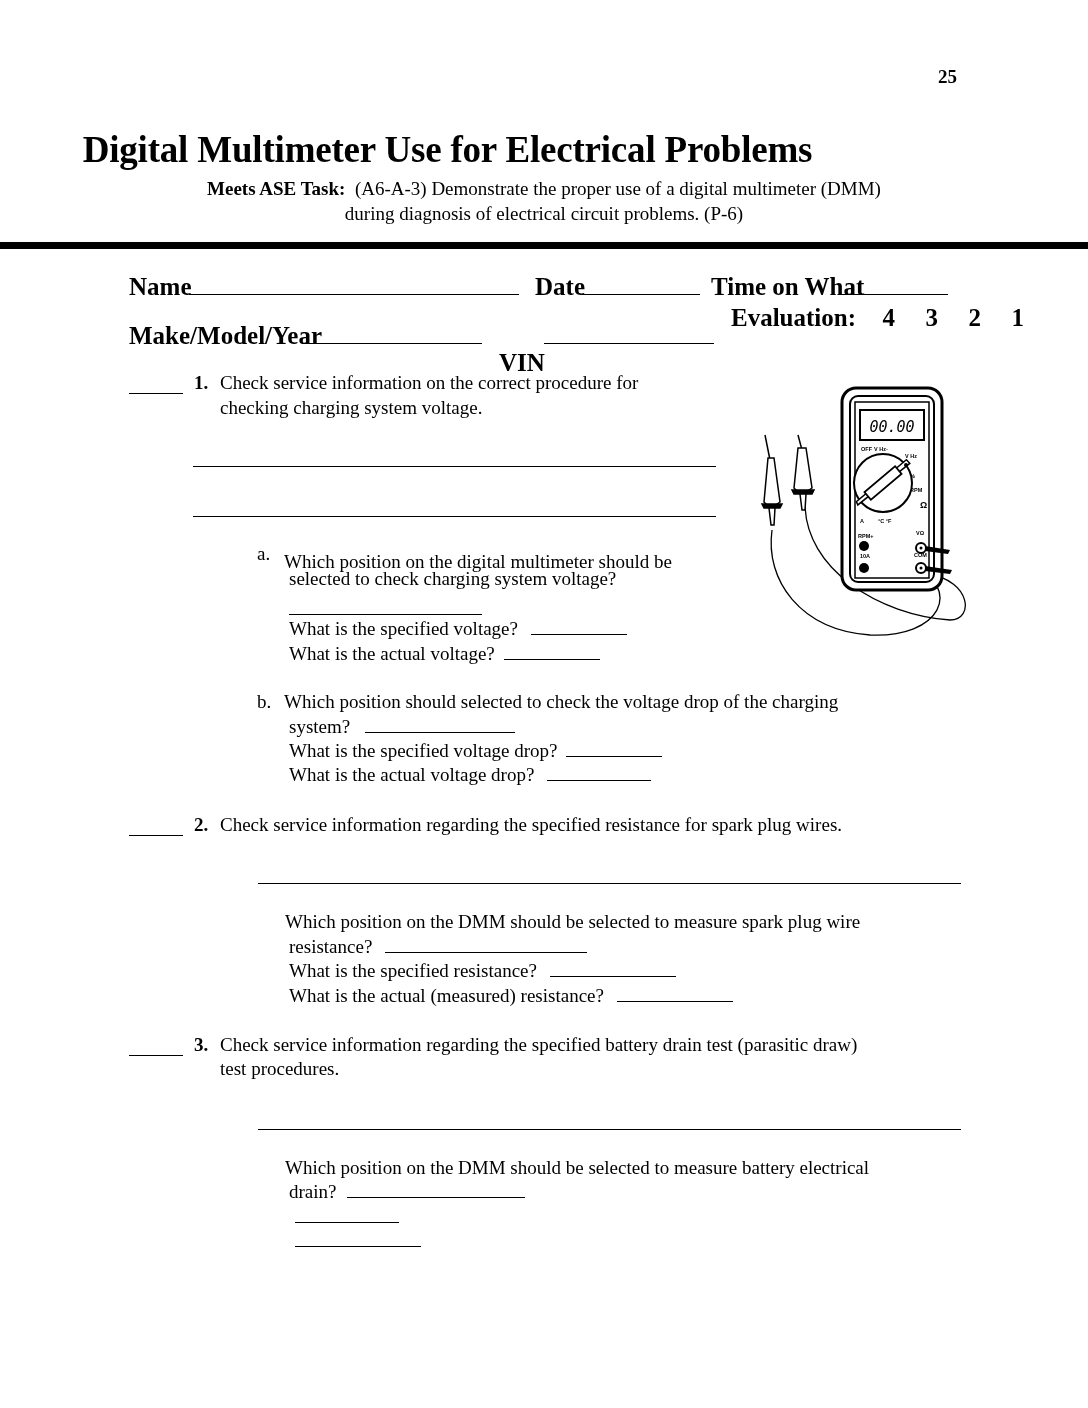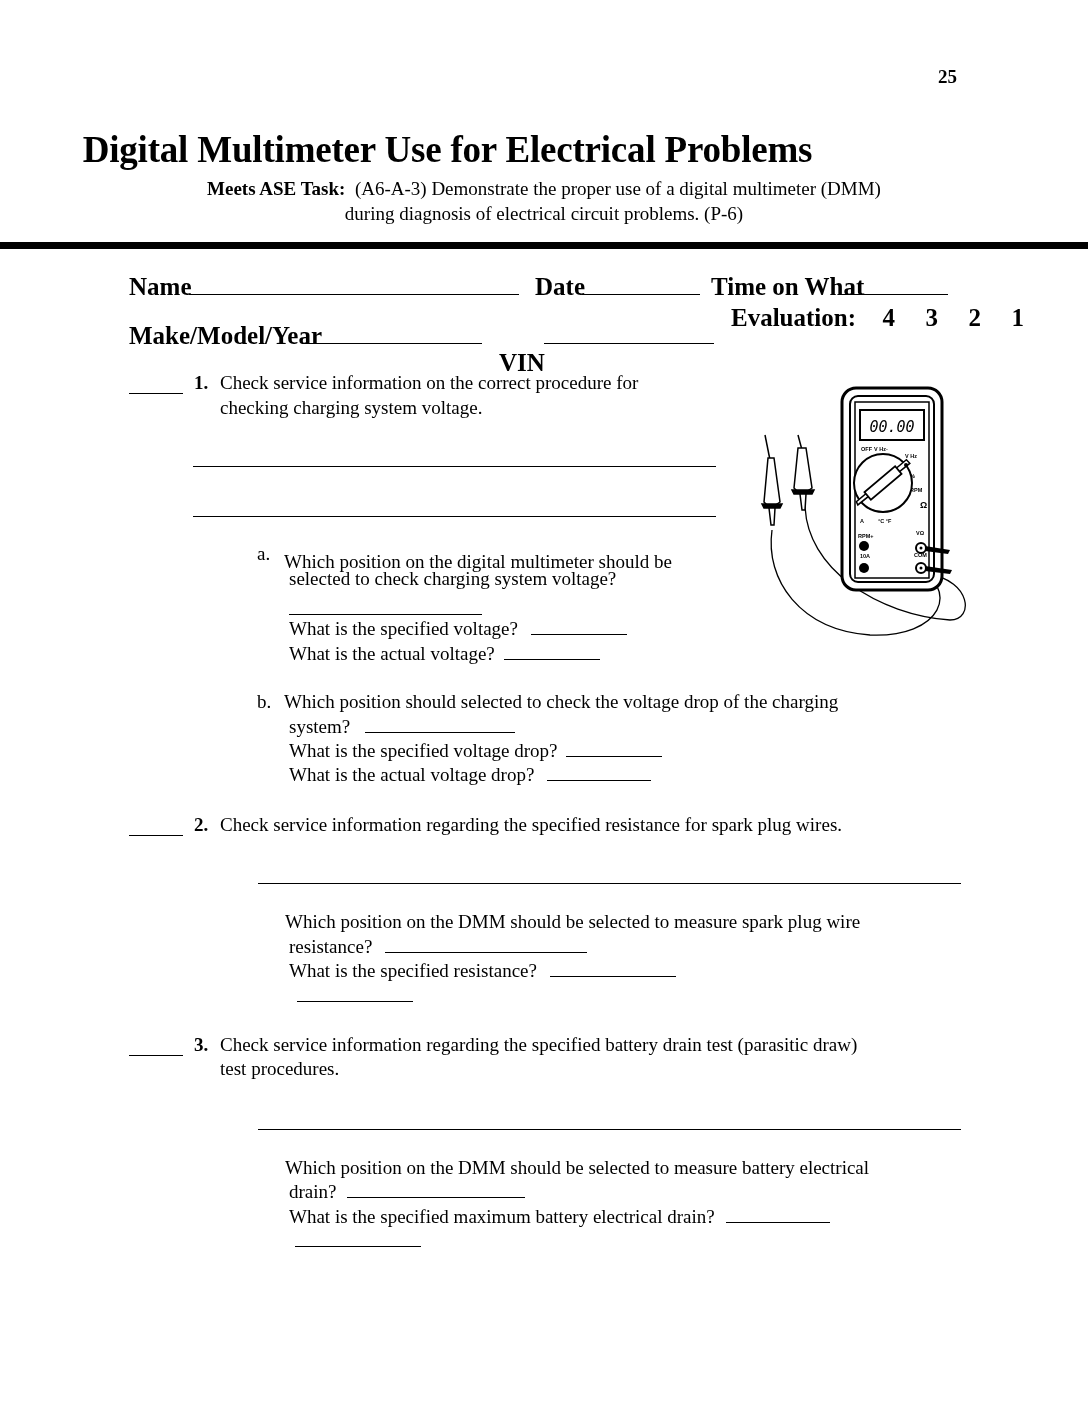--- a/index.html
+++ b/index.html
@@ -161,32 +161,32 @@
 <div class="abs text" style="left:285px; top:910px;">Which position on the DMM should be selected to measure spark plug wire</div>
 <div class="abs text" style="left:289px; top:935px;">
   <span>resistance?</span>
   <span class="blank" style="width:202px; margin-left:8px;"></span>
 </div>
 <div class="abs text" style="left:289px; top:959px;">
   <span>What is the specified resistance?</span>
   <span class="blank" style="width:126px; margin-left:8px;"></span>
 </div>
 <div class="abs text" style="left:289px; top:984px;">
+  <span>What is the actual (measured) resistance?</span>
   <span class="blank" style="width:116px; margin-left:8px;"></span>
 </div>
 
 <div class="abs score-blank" style="left:129px; top:1039px;"></div>
 <div class="abs text num" style="left:194px; top:1033px;">3.</div>
 <div class="abs text" style="left:220px; top:1033px;">Check service information regarding the specified battery drain test (parasitic draw)</div>
 <div class="abs text" style="left:220px; top:1057px;">test procedures.</div>
 <div class="abs hline" style="left:258px; top:1129px; width:703px;"></div>
 <div class="abs text" style="left:285px; top:1156px;">Which position on the DMM should be selected to measure battery electrical</div>
 <div class="abs text" style="left:289px; top:1180px;">
   <span>drain?</span>
   <span class="blank" style="width:178px; margin-left:6px;"></span>
 </div>
 <div class="abs text" style="left:289px; top:1205px;">
-  <span>What is the specified maximum battery electrical drain?</span>
   <span class="blank" style="width:104px; margin-left:6px;"></span>
 </div>
 <div class="abs text" style="left:289px; top:1229px;">
   <span class="blank" style="width:126px; margin-left:6px;"></span>
 </div>
 
 </body></html>

